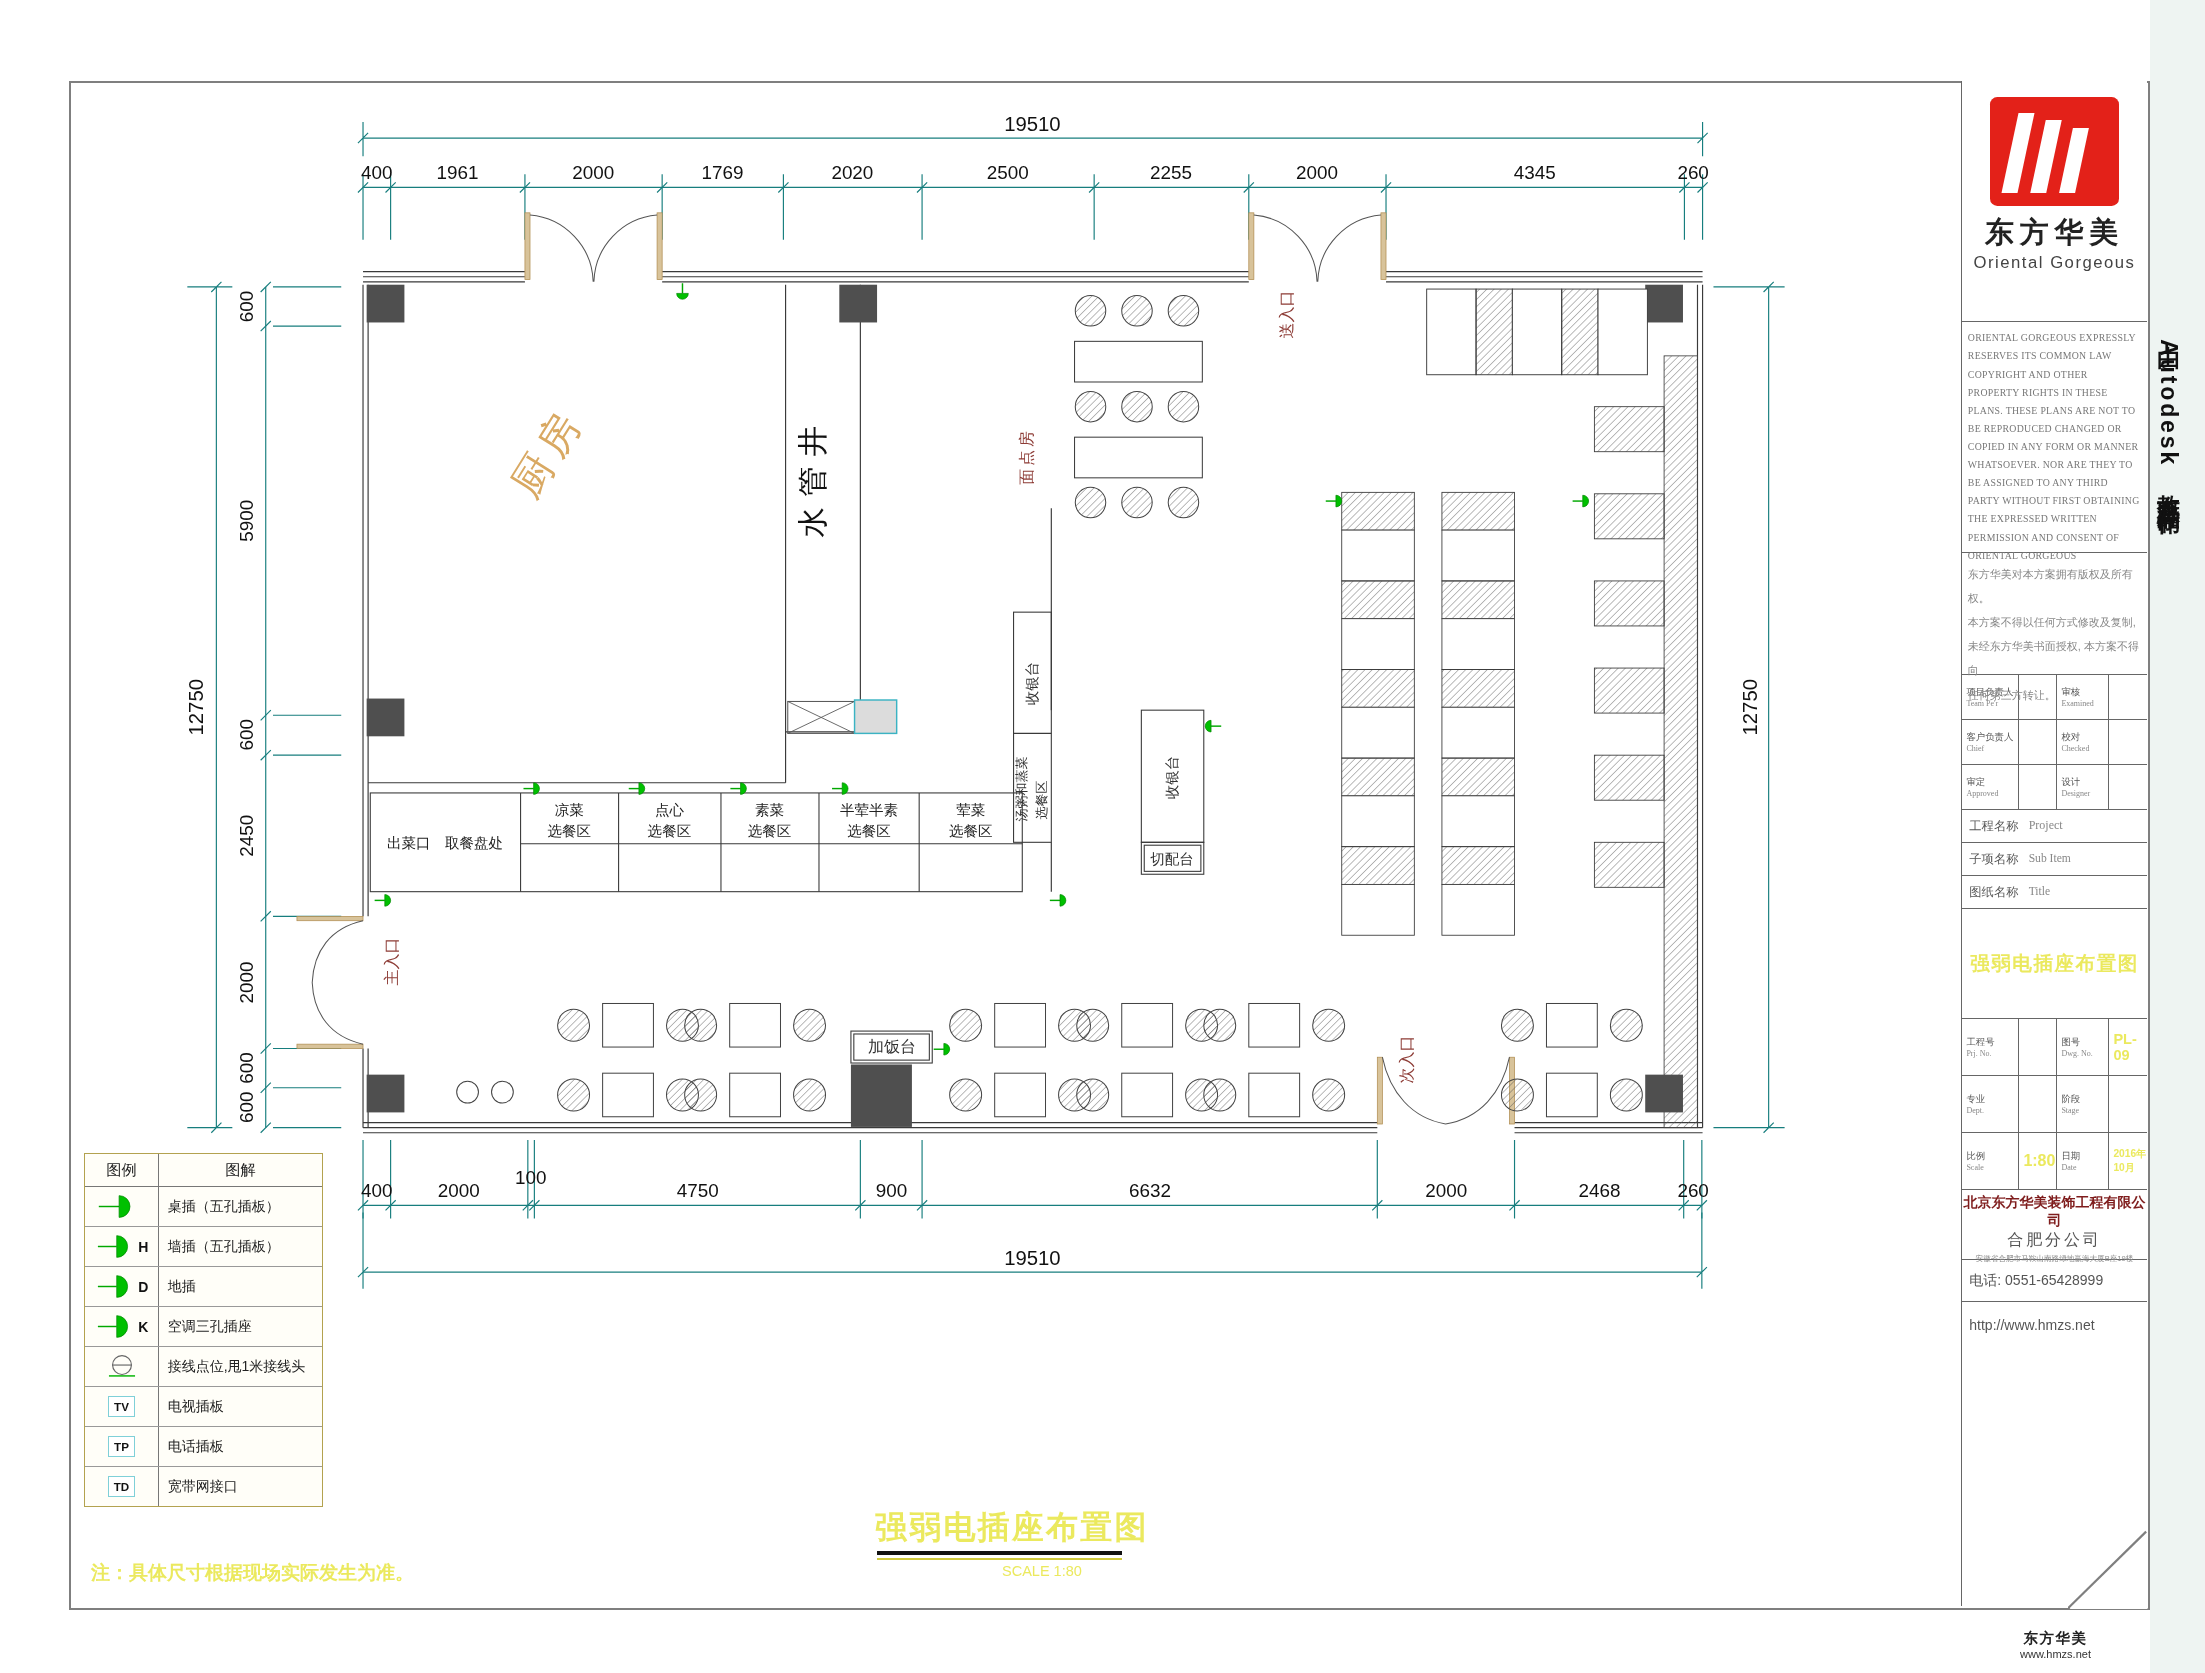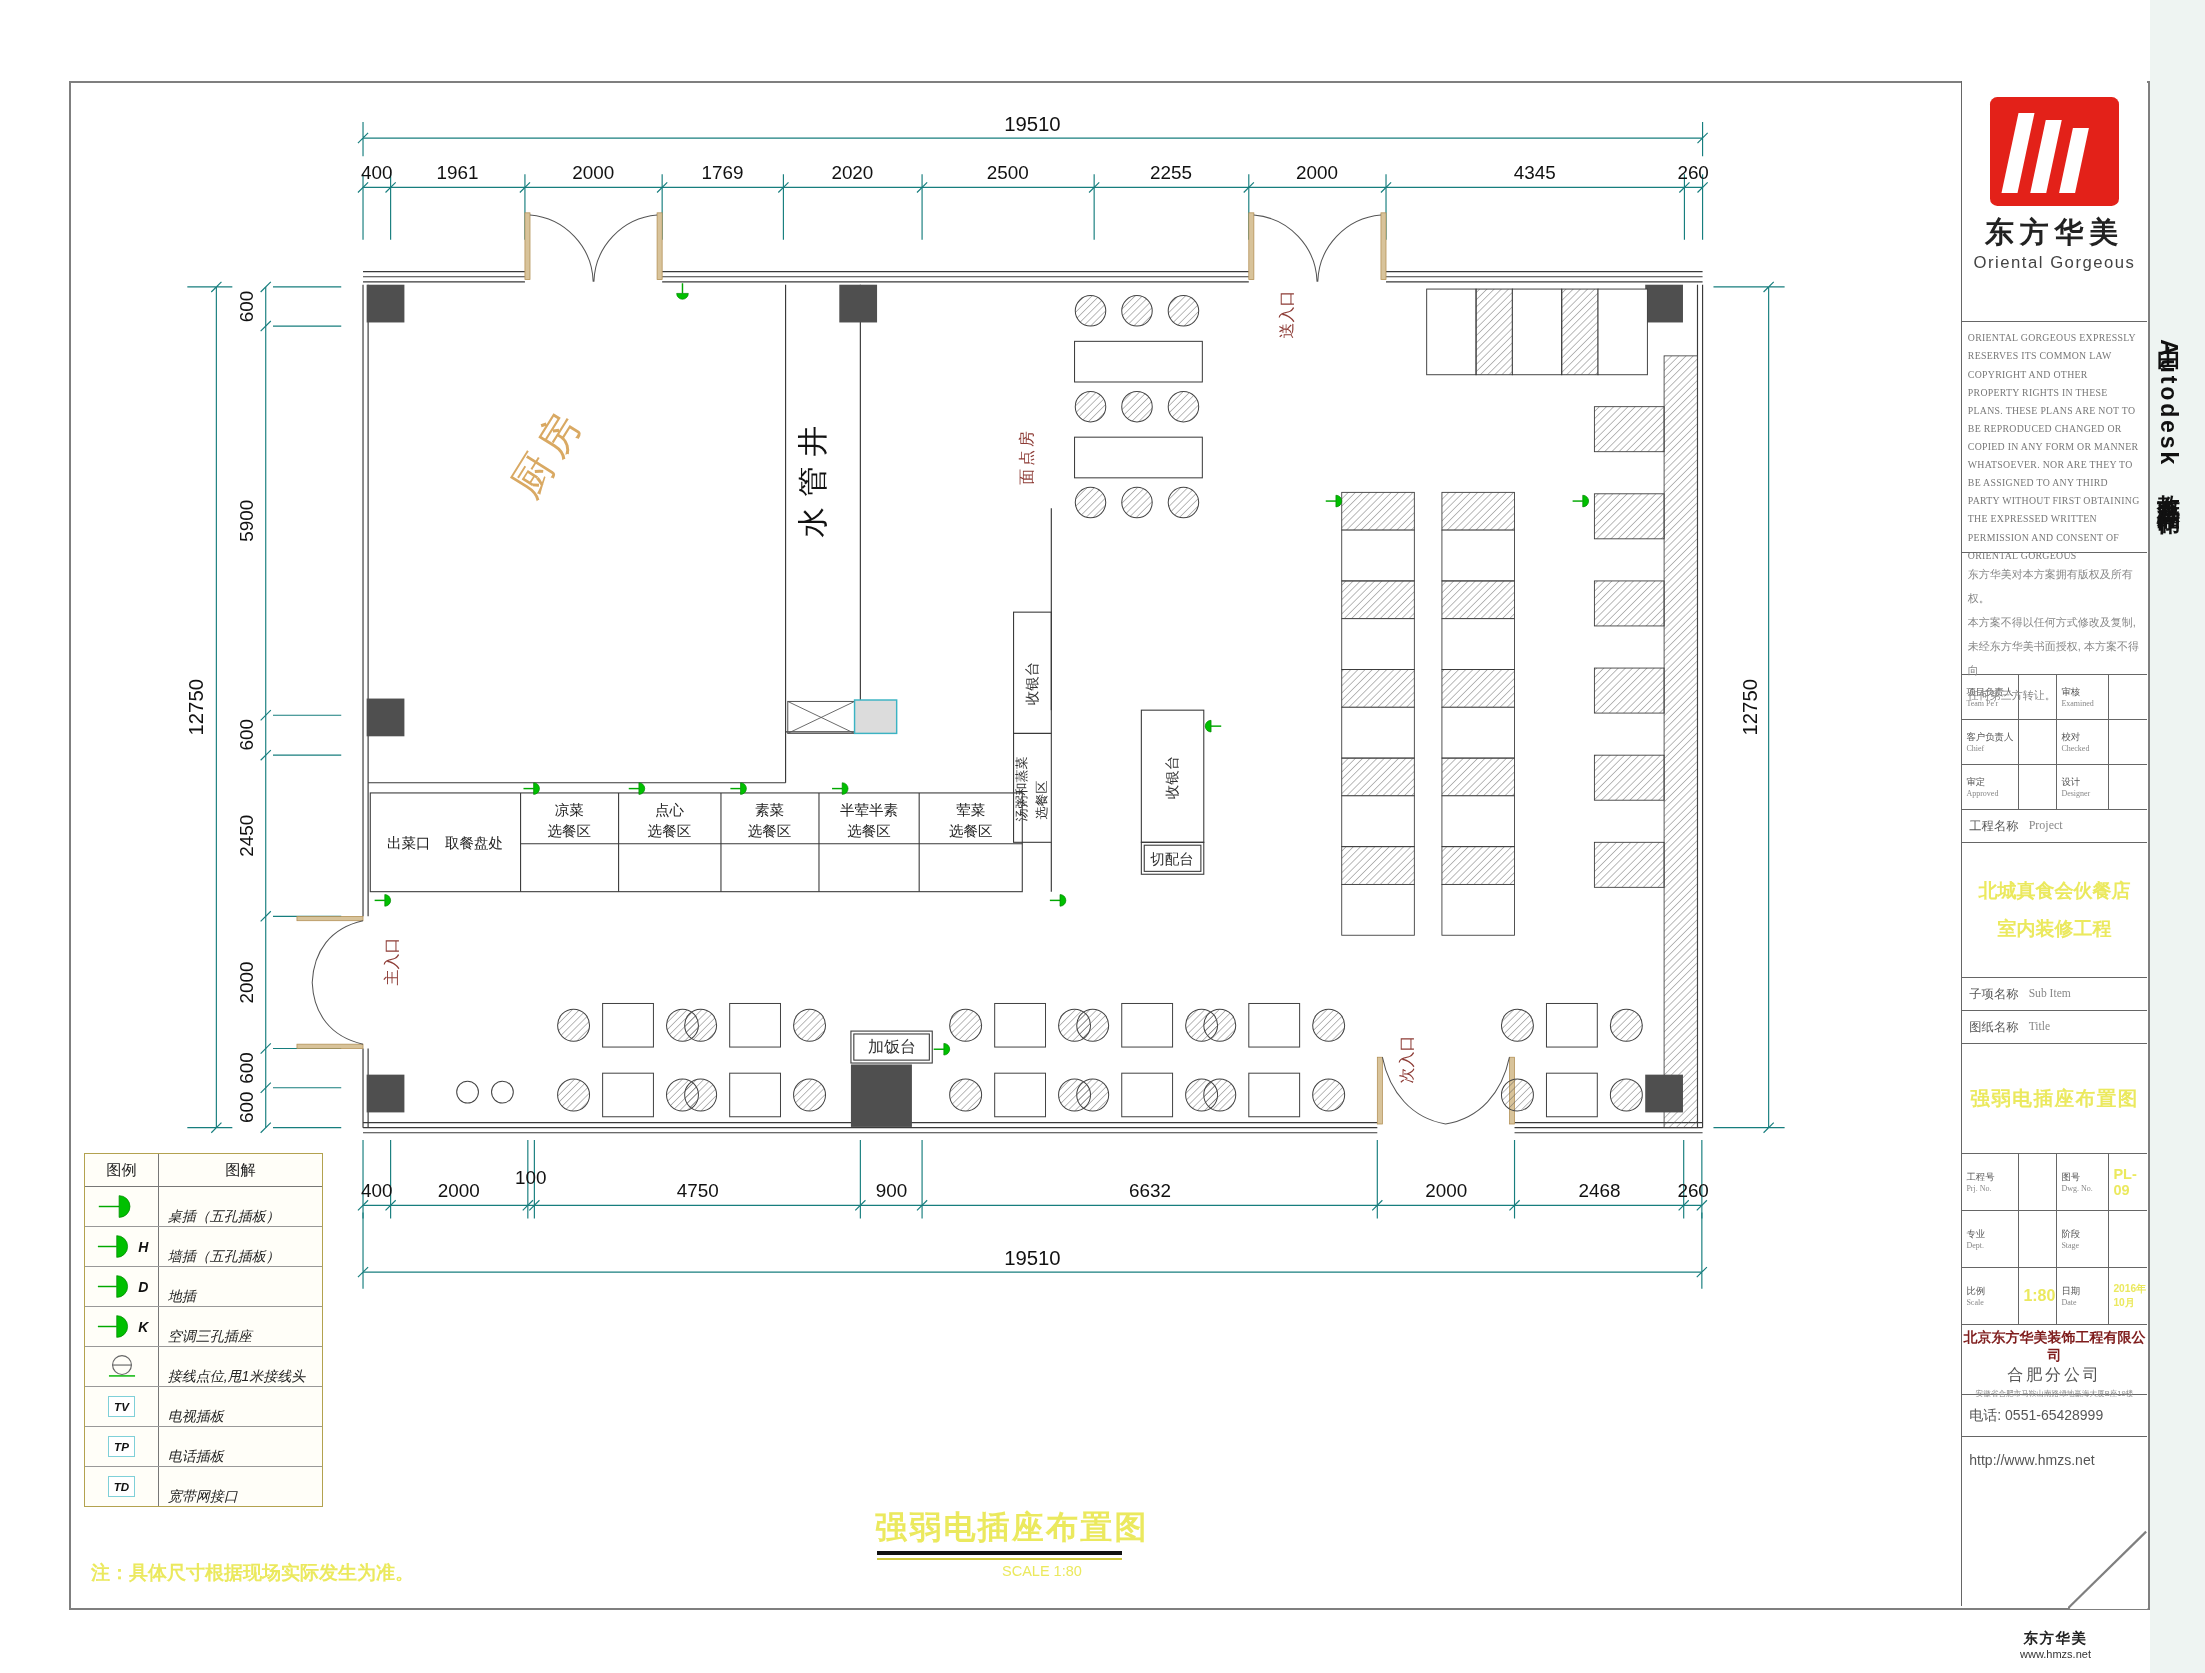--- a/index.html
+++ b/index.html
@@ -20,21 +20,21 @@
   .tb-grid-row{display:flex;border-bottom:0.7px solid #666;box-sizing:border-box;}
   .tb-cell{box-sizing:border-box;border-right:0.7px solid #666;display:flex;flex-direction:column;justify-content:center;padding-left:4.4px;}
   .tb-cell:last-child{border-right:none;}
   .cn{font-size:9.4px;color:#555;line-height:1.5;}
   .en{font-size:8px;color:#888;line-height:1.3;font-family:"Liberation Serif",serif;}
   .lblrow{display:flex;align-items:center;font-size:12.3px;color:#555;padding-left:7.3px;gap:10.2px;}
   .bigyel{display:flex;flex-direction:column;align-items:center;justify-content:center;font-weight:bold;}
   
   #legend{left:84px;top:1153px;width:237px;border:1.5px solid #b3a24f;background:#fffef8;}
   .lg-head{display:flex;border-bottom:0.7px solid #777;}
-  .lg-row{display:flex;border-bottom:0.7px solid #999;height:39px;align-items:flex-end;font-style:italic;}
+  .lg-row{display:flex;border-bottom:0.7px solid #999;height:39px;align-items:center;}
   .lg-row:last-child{border-bottom:none;}
   .lg-sym{width:73px;display:flex;align-items:center;justify-content:center;border-right:0.7px solid #777;height:100%;}
   .lg-lab{flex:1;font-size:14px;color:#222;padding-left:8.7px;}
   .codebox{display:inline-flex;width:25px;height:19px;border:1.5px solid #7fd0d8;align-items:center;justify-content:center;font-weight:bold;font-size:11.6px;color:#111;background:#fff;}
   .sfx{font-weight:bold;font-size:14px;color:#111;margin-left:1.5px;}
   svg text{font-family:"Liberation Sans",sans-serif;}
 </style>
 </head>
 <body>
 
@@ -457,24 +457,20 @@
             <span class="cn">设计</span>
             <span class="en">Designer</span>
           </div>
         <div class="tb-cell" style="width:38px;"></div>
       </div>
     </div>
     <div class="tb-row lblrow" style="height:33px;">
       <span>工程名称</span>
       <span class="en" style="font-size:12px;">Project</span>
     </div>
-    <div class="tb-row bigyel yel" style="height:135px;font-size:19px;line-height:2;">
-      <div>北城真食会伙餐店</div>
-      <div>室内装修工程</div>
-    </div>
     <div class="tb-row lblrow" style="height:33px;">
       <span>子项名称</span>
       <span class="en" style="font-size:11.6px;">Sub Item</span>
     </div>
     <div class="tb-row lblrow" style="height:33px;">
       <span>图纸名称</span>
       <span class="en" style="font-size:11.6px;">Title</span>
     </div>
     <div class="tb-row bigyel yel" style="height:110px;font-size:19.6px;letter-spacing:1.5px;">
       <div>强弱电插座布置图</div>

